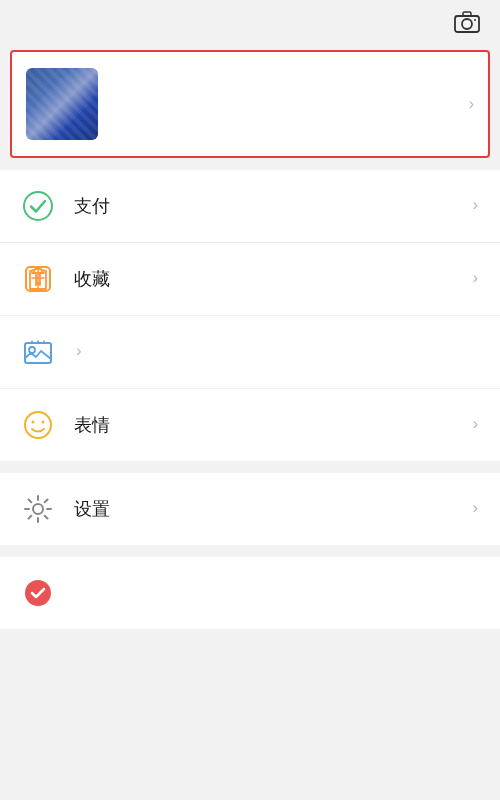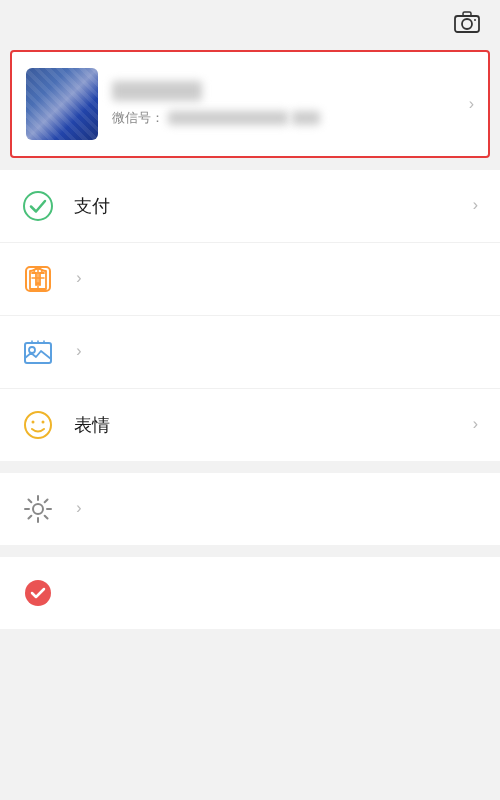--- a/index.html
+++ b/index.html
@@ -187,30 +187,20 @@
       <rect x="1" y="5" width="24" height="16" rx="2.5" stroke="#333" stroke-width="1.8" fill="none"></rect>
       <circle cx="13" cy="13" r="5" stroke="#333" stroke-width="1.8" fill="none"></circle>
       <rect x="9" y="1" width="8" height="4" rx="1.5" stroke="#333" stroke-width="1.5" fill="none"></rect>
       <circle cx="21" cy="9" r="1" fill="#333"></circle>
     </svg>
   </span>
 </div>
 
 <div class="profile-card">
   <div class="avatar"></div>
-  <div class="profile-info">
-    <div class="profile-name">
-      <div class="name-blur"></div>
-    </div>
-    <div class="wechat-id-row">
-      <span class="wechat-label">微信号：</span>
-      <div class="wechat-id-blur"></div>
-      <div class="small-blur"></div>
-    </div>
-  </div>
   <span class="chevron">›</span>
 </div>
 
 <div class="divider"></div>
 
 <div class="menu-section">
 
   <div class="menu-item">
     <div class="menu-icon icon-pay">
       <svg width="32" height="32" viewBox="0 0 32 32" fill="none" xmlns="http://www.w3.org/2000/svg">
@@ -228,20 +218,21 @@
         <rect x="4" y="4" width="24" height="24" rx="4" stroke="#ff9933" stroke-width="2" fill="none"></rect>
         <path d="M10 10 L14 10 L14 22 L16 20 L18 22 L18 10 L22 10" stroke="#ff9933" stroke-width="1.8" stroke-linecap="round" stroke-linejoin="round" fill="none"></path>
         <path d="M10 15 L22 15" stroke="#ff9933" stroke-width="1.5" stroke-linecap="round"></path>
         <path d="M8 4 L8 4" stroke="none"></path>
 
         <path d="M16 4 C16 4 12 8 8 8 L8 26 L24 26 L24 8 C20 8 16 4 16 4Z" stroke="#ff9933" stroke-width="1.8" fill="none" stroke-linejoin="round"></path>
         <line x1="16" y1="4" x2="16" y2="26" stroke="#ff9933" stroke-width="1.5"></line>
         <ellipse cx="16" cy="8" rx="4" ry="2" stroke="#ff9933" stroke-width="1.5" fill="none"></ellipse>
       </svg>
     </div>
+    <span class="menu-label">收藏</span>
     <span class="menu-chevron">›</span>
   </div>
 
   <div class="menu-item">
     <div class="menu-icon icon-album">
       <svg width="32" height="32" viewBox="0 0 32 32" fill="none" xmlns="http://www.w3.org/2000/svg">
         <rect x="3" y="7" width="26" height="20" rx="2" stroke="#5ba0e0" stroke-width="2" fill="none"></rect>
         <circle cx="10" cy="14" r="3" stroke="#5ba0e0" stroke-width="1.8" fill="none"></circle>
         <path d="M3 22 L9 17 L14 21 L19 15 L29 23" stroke="#5ba0e0" stroke-width="1.8" stroke-linecap="round" stroke-linejoin="round" fill="none"></path>
         <path d="M10 7 L10 5 M16 7 L16 5 M22 7 L22 5" stroke="#5ba0e0" stroke-width="1.5" stroke-linecap="round"></path>
@@ -268,20 +259,21 @@
 <div class="divider"></div>
 
 <div class="menu-section">
   <div class="menu-item">
     <div class="menu-icon icon-settings">
       <svg width="32" height="32" viewBox="0 0 32 32" fill="none" xmlns="http://www.w3.org/2000/svg">
         <circle cx="16" cy="16" r="5" stroke="#888" stroke-width="2" fill="none"></circle>
         <path d="M16 3 L16 7 M16 25 L16 29 M3 16 L7 16 M25 16 L29 16 M6.5 6.5 L9.3 9.3 M22.7 22.7 L25.5 25.5 M25.5 6.5 L22.7 9.3 M9.3 22.7 L6.5 25.5" stroke="#888" stroke-width="2" stroke-linecap="round"></path>
       </svg>
     </div>
+    <span class="menu-label">设置</span>
     <span class="menu-chevron">›</span>
   </div>
 </div>
 
 <div class="divider"></div>
 
 <div class="menu-section">
   <div class="menu-item">
     <div class="bottom-icon-red">
       <svg width="32" height="32" viewBox="0 0 32 32" fill="none" xmlns="http://www.w3.org/2000/svg">

